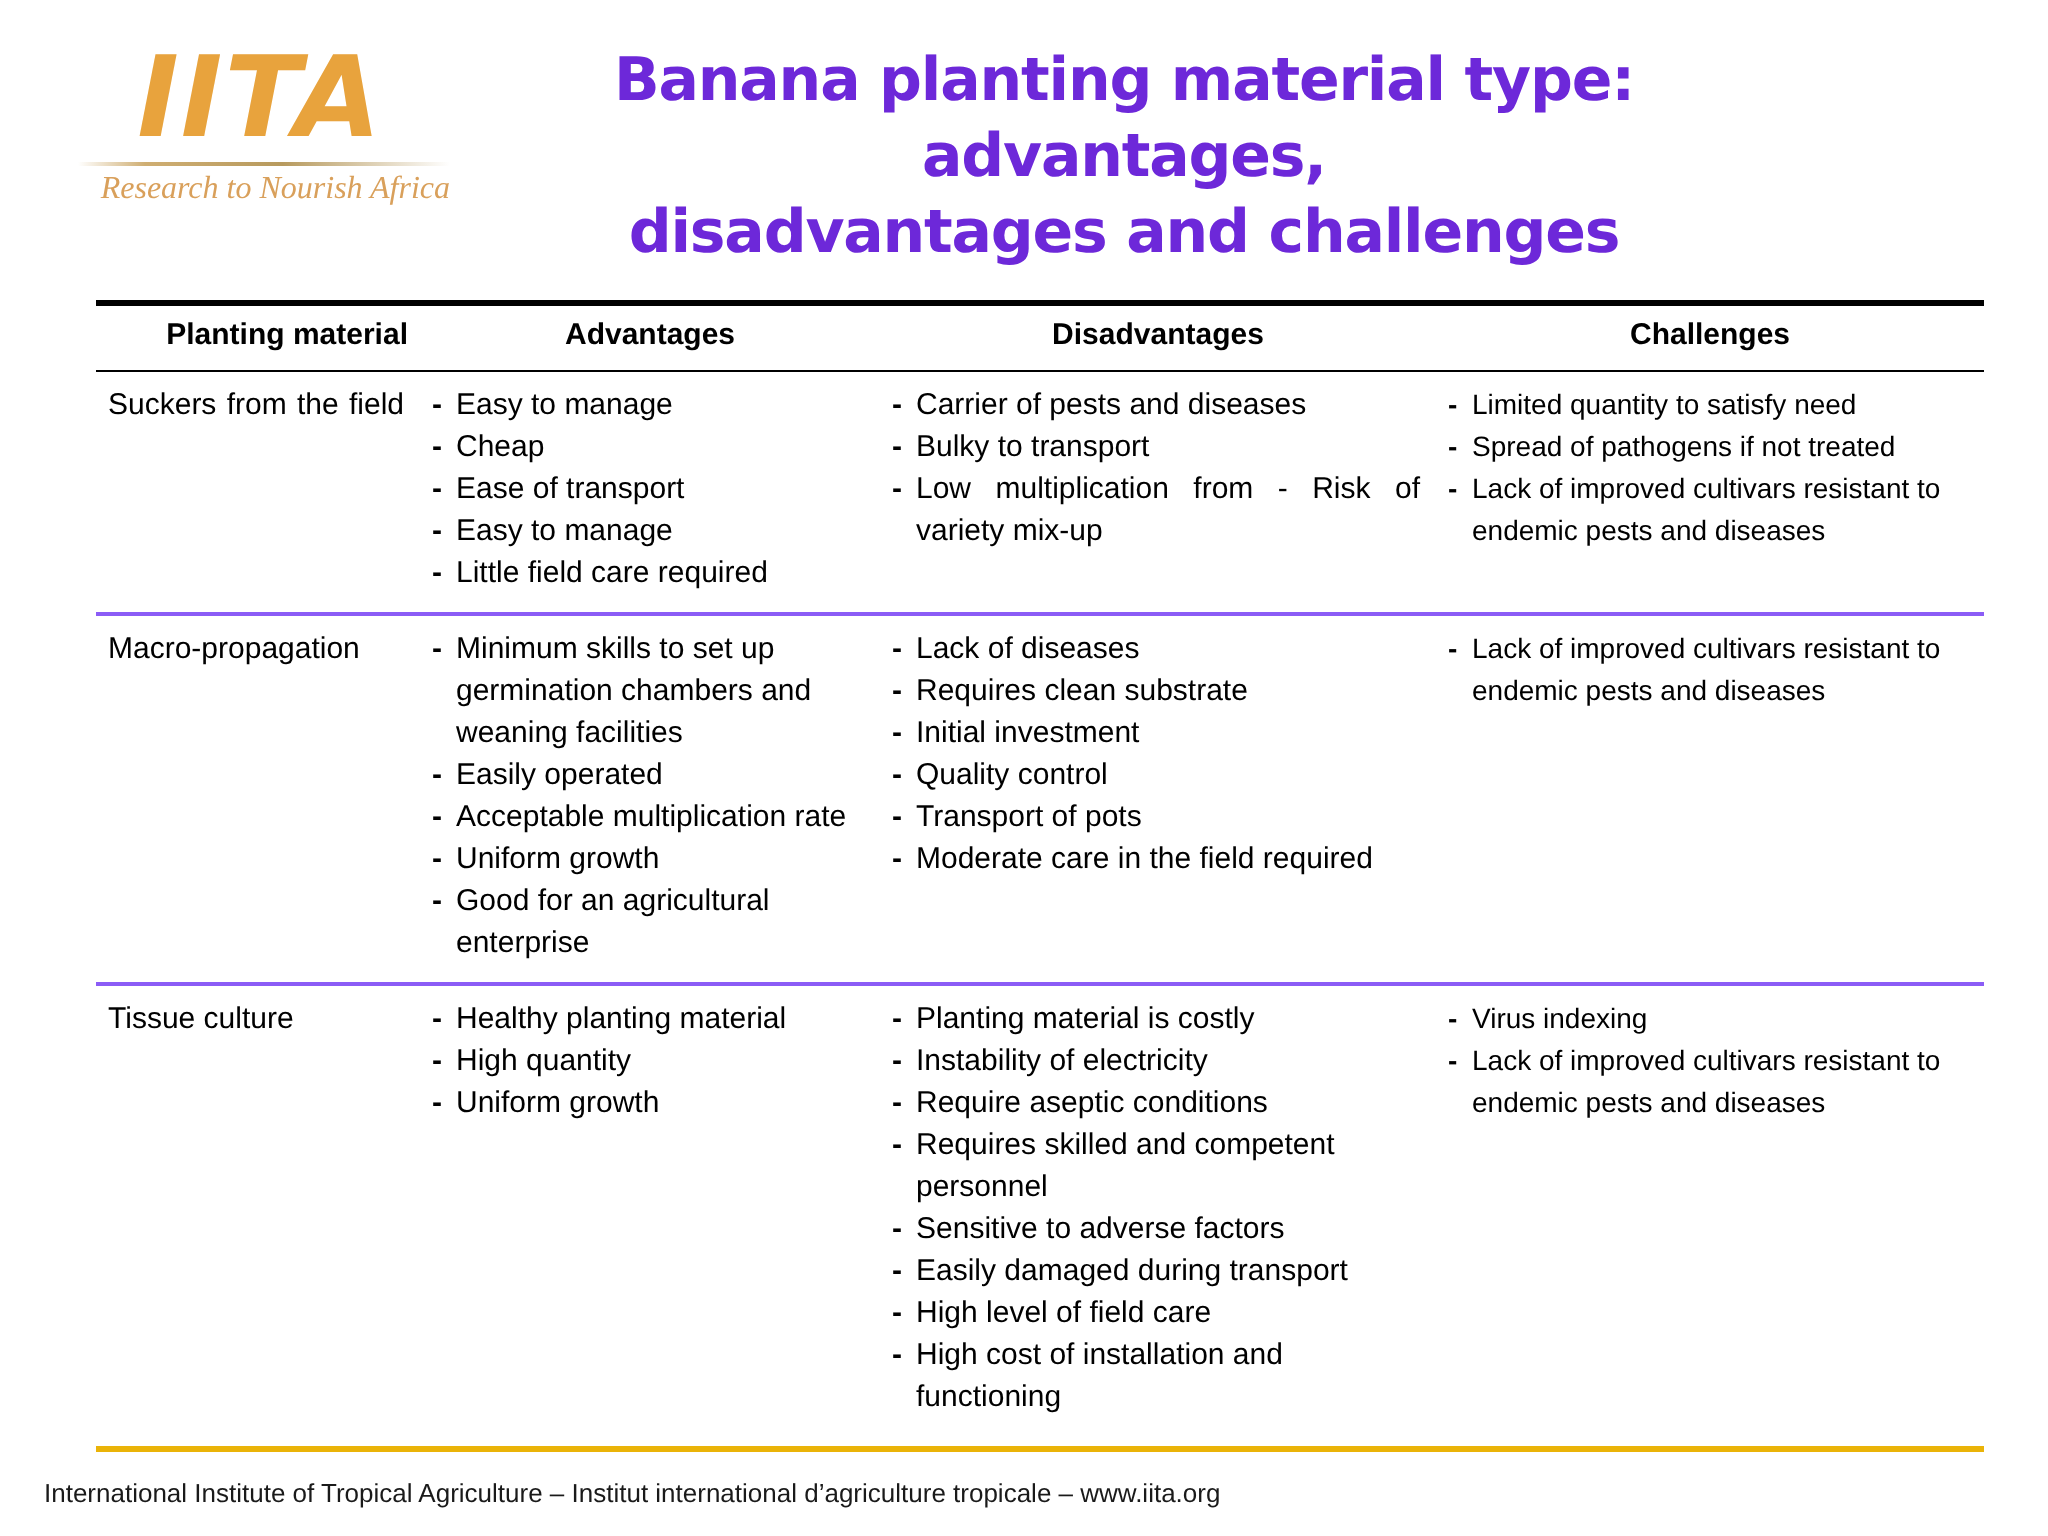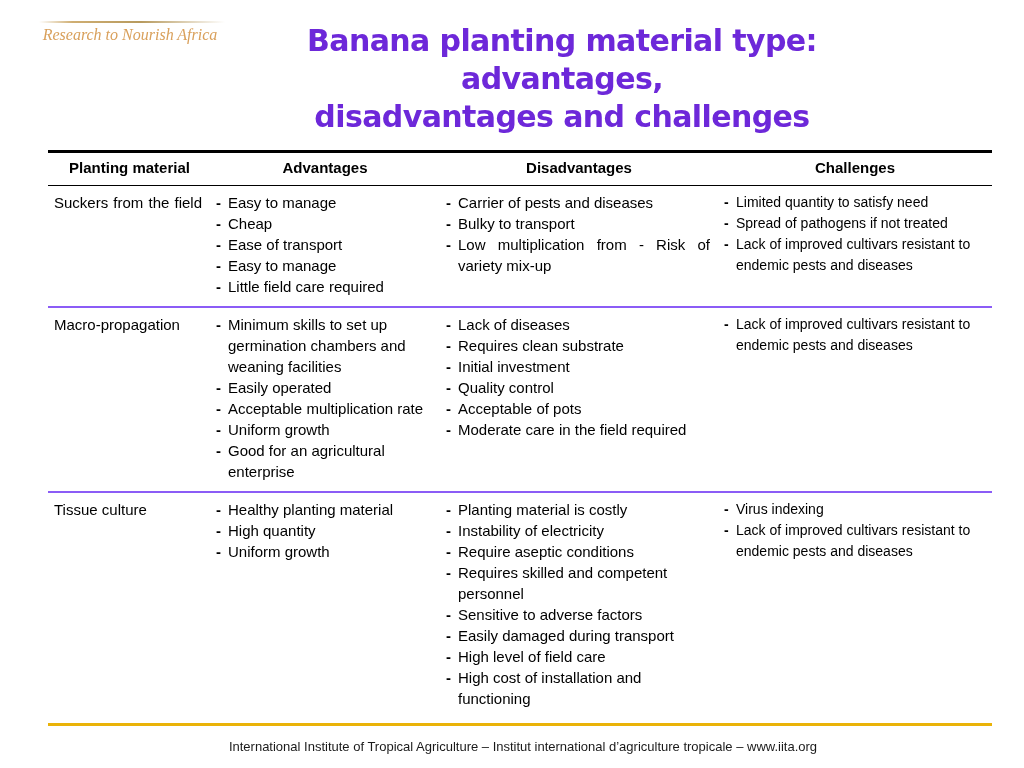--- a/index.html
+++ b/index.html
@@ -45,21 +45,21 @@
     margin-left: 6px;
     margin-top: 1px;
     background: linear-gradient(to right, #ffffff 0%, #cfae72 18%, #b79a5e 55%, #ffffff 100%);
   }
   .logo-tagline {
     font-family: "Liberation Serif", serif;
     font-style: italic;
     font-size: 16px;
     line-height: 20px;
     color: #D9A05B;
-    text-align: center;
+    text-align: right;
     width: 190px;
     margin-left: 2px;
     margin-top: 2px;
     white-space: nowrap;
   }
 
   
   .title {
     position: absolute;
     left: 232px;
@@ -94,21 +94,21 @@
   table.matrix thead th {
     font-size: 15px;
     font-weight: 700;
     line-height: 20px;
     padding: 5px 6px 7px 6px;
     border-top: 3px solid #000;
     border-bottom: 1px solid #000;
     vertical-align: top;
   }
   table.matrix thead th.lead {
-    text-align: center;
+    text-align: right;
     padding-left: 7px;
   }
 
   table.matrix tbody td {
     vertical-align: top;
     border-bottom: 2px solid #8b5cf6;
     padding: 6px 8px 9px 6px;
     font-size: 15px;
     line-height: 21px;
   }
@@ -155,32 +155,32 @@
     line-height: 21px;
   }
   td.challenges { padding-left: 8px; }
 
   
   .footer {
     position: absolute;
     left: 0;
     top: 738px;
     width: 1024px;
-    text-align: center;
     font-size: 13px;
     line-height: 17px;
     color: #1a1a1a;
     padding-left: 22px;
     box-sizing: border-box;
   }
 </style>
 </head>
 <body>
 
 <div class="logo">
+  <div class="logo-mark">IITA</div>
   <div class="logo-rule"></div>
   <div class="logo-tagline">Research to Nourish Africa</div>
 </div>
 
 <div class="title">
   <div>Banana planting material type: advantages,</div>
   <div>disadvantages and challenges</div>
 </div>
 
 <div class="sheet">
@@ -242,21 +242,21 @@
             <li>Uniform growth</li>
             <li>Good for an agricultural enterprise</li>
           </ul>
         </td>
         <td>
           <ul class="bullets">
             <li>Lack of diseases</li>
             <li>Requires clean substrate</li>
             <li>Initial investment</li>
             <li>Quality control</li>
-            <li>Acceptable of pots</li>
+            <li>Transport of pots</li>
             <li>Moderate care in the field required</li>
           </ul>
         </td>
         <td class="challenges">
           <ul class="bullets">
             <li>Lack of improved cultivars resistant to endemic pests and diseases</li>
           </ul>
         </td>
       </tr>
 

